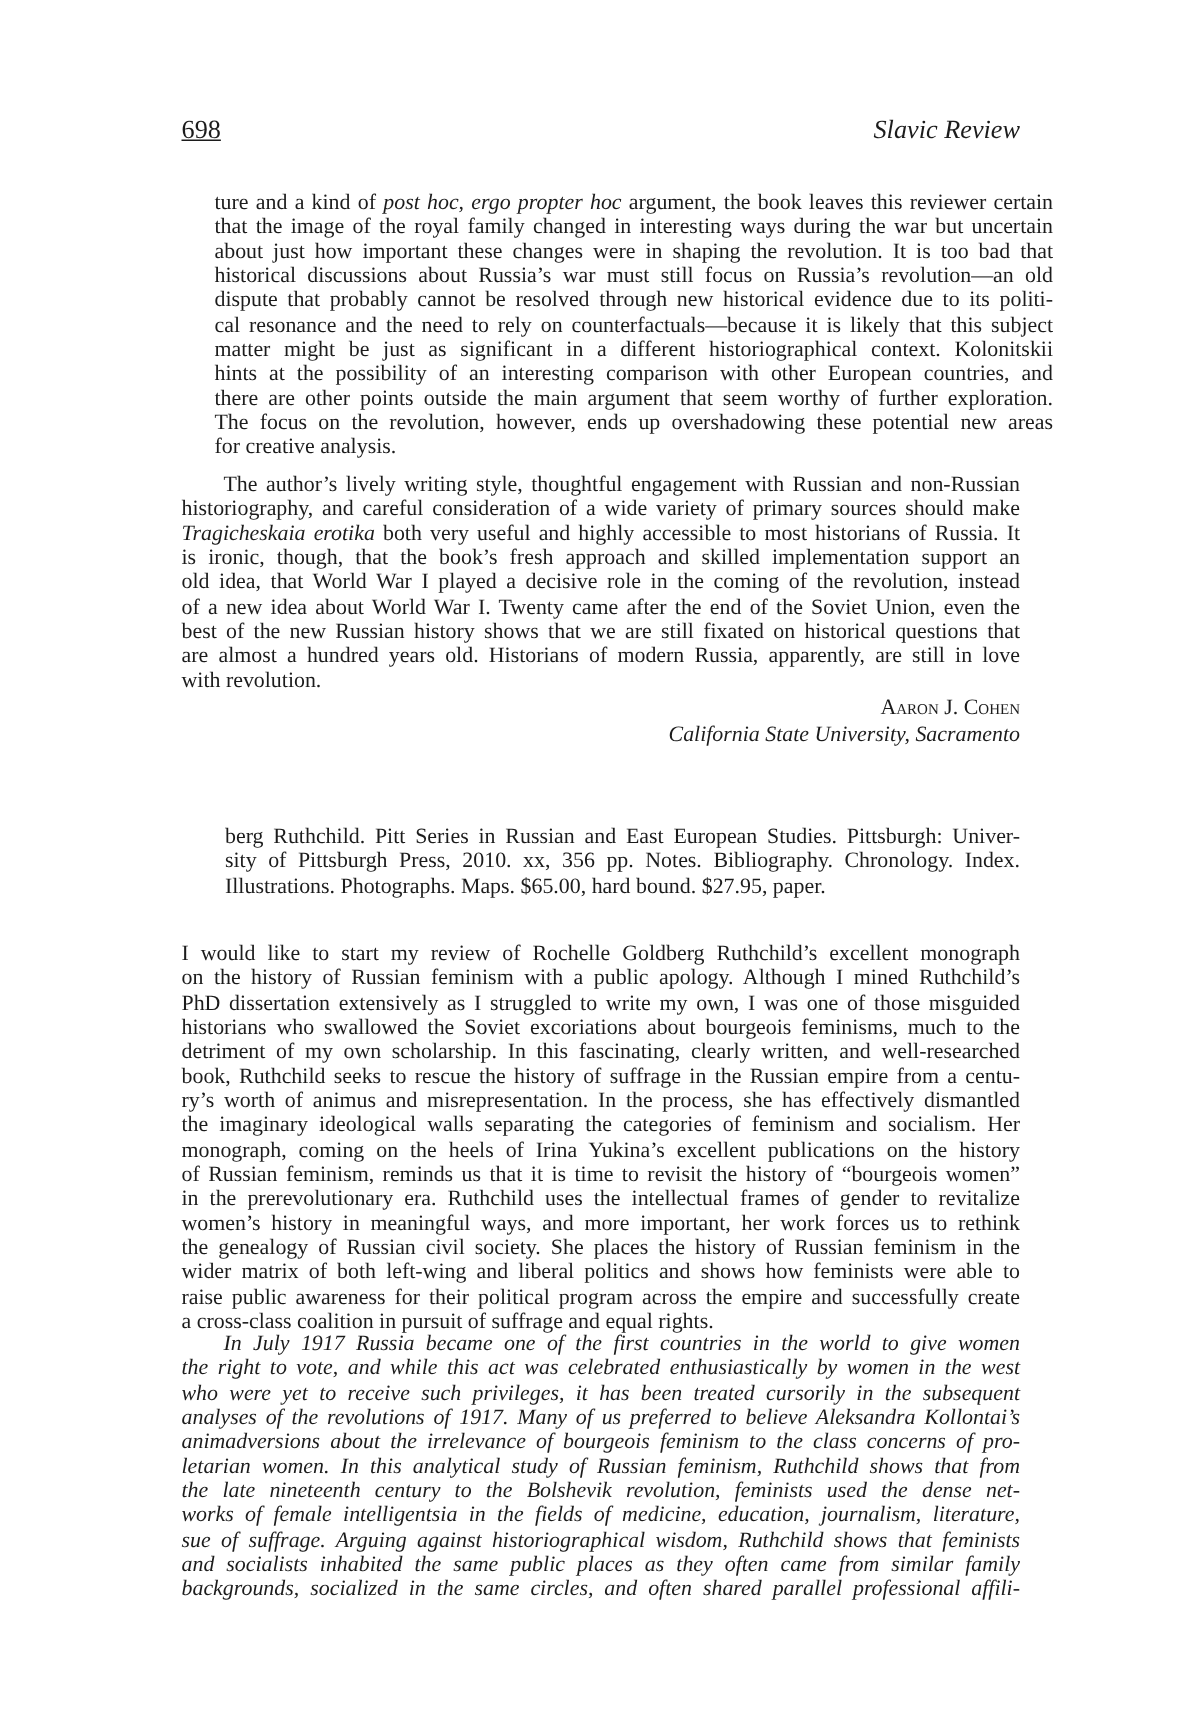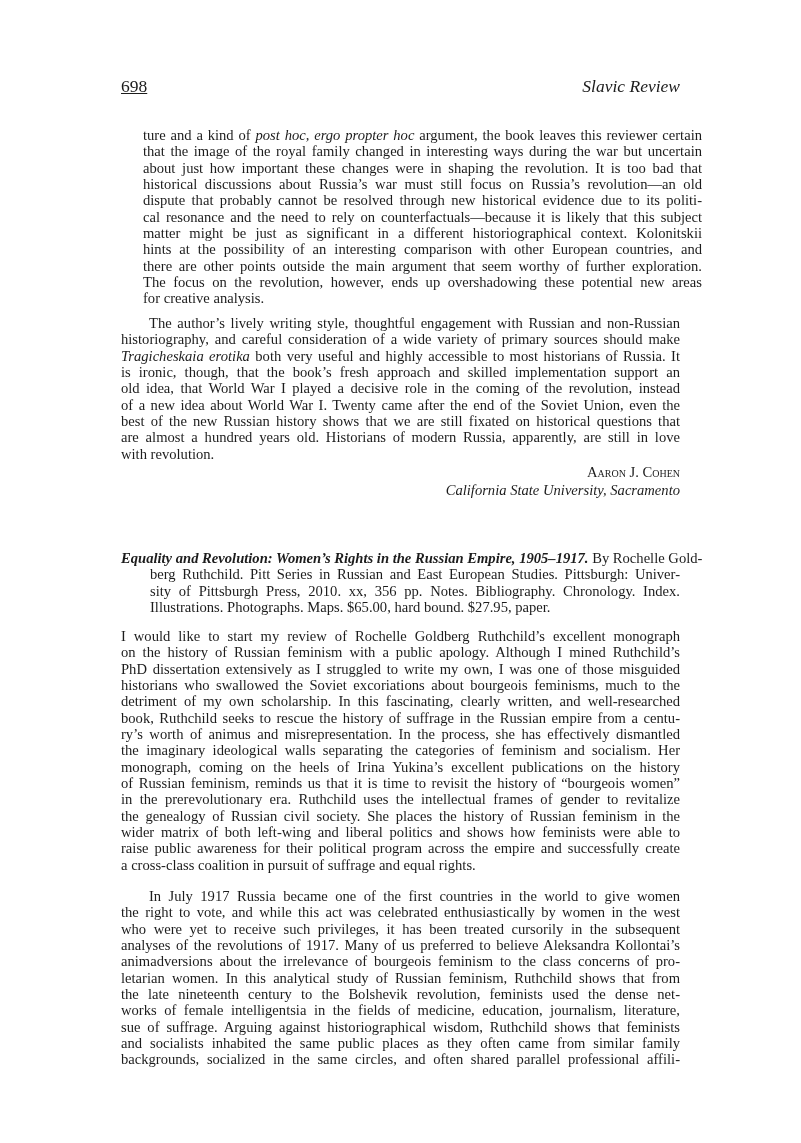--- a/index.html
+++ b/index.html
@@ -78,21 +78,21 @@
       display: block;
     }
     .biblio {
       top: 550px;
     }
     .biblio .title {
       font-style: italic;
       font-weight: bold;
     }
     .block-3 { top: 628px; }
-    .block-4 { top: 888px; }
+    .block-4 { top: 888px; font-style: italic; }
     .line span.it { font-style: italic; }
   </style>
 </head>
 <body>
 
 <div class="running-head">
   <span class="page-number">698</span>
   <span class="journal-name">Slavic Review</span>
 </div>
 
@@ -120,38 +120,38 @@
     <span class="line">are almost a hundred years old. Historians of modern Russia, apparently, are still in love</span>
     <span class="line last">with revolution.</span>
   </div>
 
 <div class="signature">
   <span class="sig-name">Aaron J. Cohen</span>
   <span class="sig-affil">California State University, Sacramento</span>
 </div>
 
 <div class="block biblio">
-  <span class="line"><span class="title">Equality and Revolution: Women’s Rights in the Russian Empire, 1905–1917.</span><span> By Rochelle Gold-</span></span>
   <span class="line hang">berg Ruthchild. Pitt Series in Russian and East European Studies. Pittsburgh: Univer-</span>
   <span class="line hang">sity of Pittsburgh Press, 2010. xx, 356 pp. Notes. Bibliography. Chronology. Index.</span>
   <span class="line hang last">Illustrations. Photographs. Maps. $65.00, hard bound. $27.95, paper.</span>
 </div>
 
 <div class="block block-3">
     <span class="line">I would like to start my review of Rochelle Goldberg Ruthchild’s excellent monograph</span>
     <span class="line">on the history of Russian feminism with a public apology. Although I mined Ruthchild’s</span>
     <span class="line">PhD dissertation extensively as I struggled to write my own, I was one of those misguided</span>
     <span class="line">historians who swallowed the Soviet excoriations about bourgeois feminisms, much to the</span>
     <span class="line">detriment of my own scholarship. In this fascinating, clearly written, and well-researched</span>
     <span class="line">book, Ruthchild seeks to rescue the history of suffrage in the Russian empire from a centu-</span>
     <span class="line">ry’s worth of animus and misrepresentation. In the process, she has effectively dismantled</span>
     <span class="line">the imaginary ideological walls separating the categories of feminism and socialism. Her</span>
     <span class="line">monograph, coming on the heels of Irina Yukina’s excellent publications on the history</span>
     <span class="line">of Russian feminism, reminds us that it is time to revisit the history of “bourgeois women”</span>
     <span class="line">in the prerevolutionary era. Ruthchild uses the intellectual frames of gender to revitalize</span>
+    <span class="line">women’s history in meaningful ways, and more important, her work forces us to rethink</span>
     <span class="line">the genealogy of Russian civil society. She places the history of Russian feminism in the</span>
     <span class="line">wider matrix of both left-wing and liberal politics and shows how feminists were able to</span>
     <span class="line">raise public awareness for their political program across the empire and successfully create</span>
     <span class="line last">a cross-class coalition in pursuit of suffrage and equal rights.</span>
   </div>
 <div class="block block-4">
     <span class="line indent">In July 1917 Russia became one of the first countries in the world to give women</span>
     <span class="line">the right to vote, and while this act was celebrated enthusiastically by women in the west</span>
     <span class="line">who were yet to receive such privileges, it has been treated cursorily in the subsequent</span>
     <span class="line">analyses of the revolutions of 1917. Many of us preferred to believe Aleksandra Kollontai’s</span>

